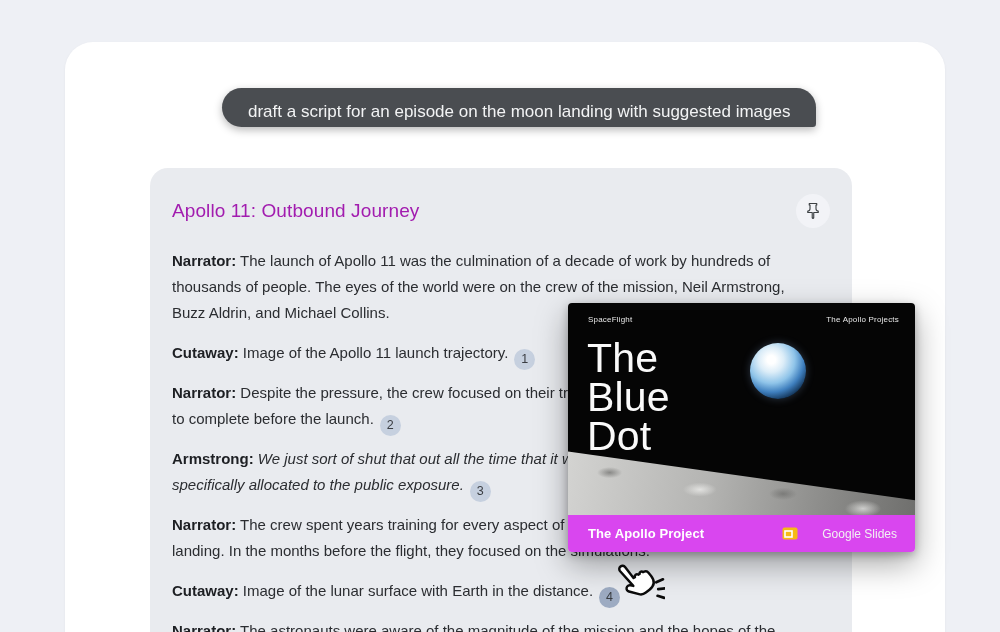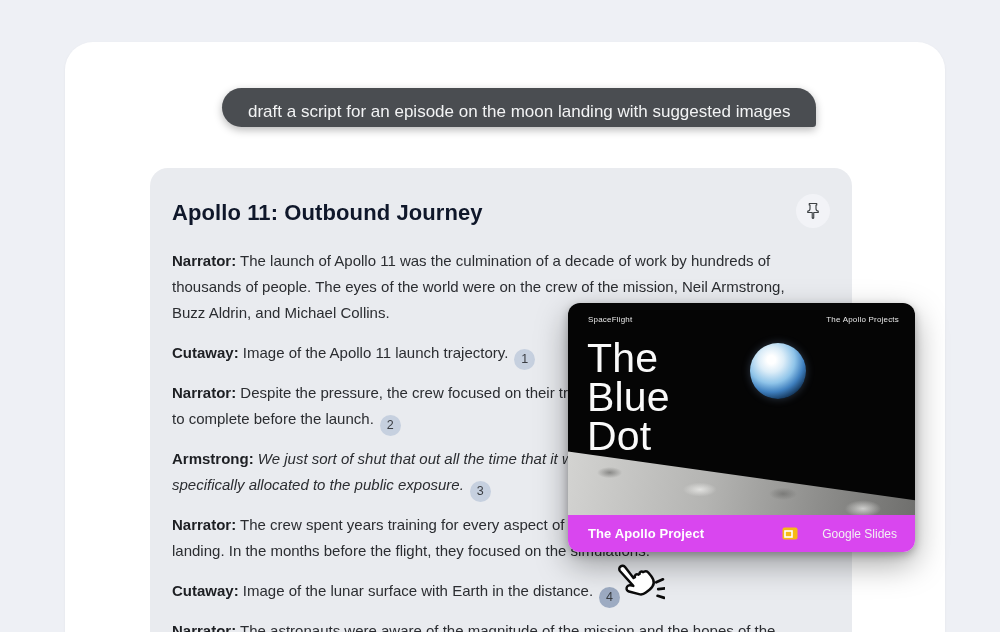--- a/index.html
+++ b/index.html
@@ -26,21 +26,21 @@
     box-shadow:0 3px 8px rgba(0,0,0,0.28);
   }
 
   
   .doc-card {
     position:absolute; left:150px; top:168px; width:702px; height:500px;
     background:#e9ebef; border-radius:18px;
     padding:26px 22px 0 22px;
   }
   .doc-header { display:flex; align-items:flex-start; justify-content:space-between; }
-  .doc-title { font-size:22px; font-weight:700; color:#0f172a; letter-spacing:0.1px; padding-top:6px; }
+  .doc-title { font-size:19px; font-weight:400; color:#a21caf; letter-spacing:0.1px; padding-top:6px; }
   .pin-btn {
     width:34px; height:34px; border-radius:50%; background:#f2f3f7;
     display:flex; align-items:center; justify-content:center; cursor:pointer;
     border:none;
   }
   .doc-body { margin-top:20px; }
   .para { margin-bottom:14px; color:#2b2d31; font-size:15px; }
   .line { height:26px; line-height:26px; white-space:nowrap; }
   .para b { color:#1d1f23; font-weight:700; }
   .para.quote .qt { font-style:italic; }
@@ -48,21 +48,21 @@
     display:inline-flex; width:21px; height:21px; border-radius:50%;
     background:#c6d0df; color:#3a3d42; font-size:12.5px; font-weight:400;
     align-items:center; justify-content:center;
     margin-left:6px; vertical-align:-5px; cursor:pointer;
   }
   .badge.active { background:#9dabc2; }
 
   
   .popup {
     position:absolute; left:568px; top:303px; width:347px; height:249px;
-    border-radius:12px; overflow:hidden;
+    border-radius:4px; overflow:hidden;
     box-shadow:0 12px 32px rgba(0,0,0,0.35), 0 3px 8px rgba(0,0,0,0.25);
   }
   .slide { position:relative; width:100%; height:212px; background:#050505; }
   .slide-brand { position:absolute; left:20px; top:12px; font-size:8px; color:#e8e8e8; letter-spacing:0.2px; }
   .slide-project { position:absolute; right:16px; top:12px; font-size:8px; color:#e8e8e8; letter-spacing:0.2px; }
   .slide-headline {
     position:absolute; left:19px; top:36px; color:#fafafa;
     font-size:41px; line-height:39px; font-weight:500; letter-spacing:0.2px;
   }
   .earth {

